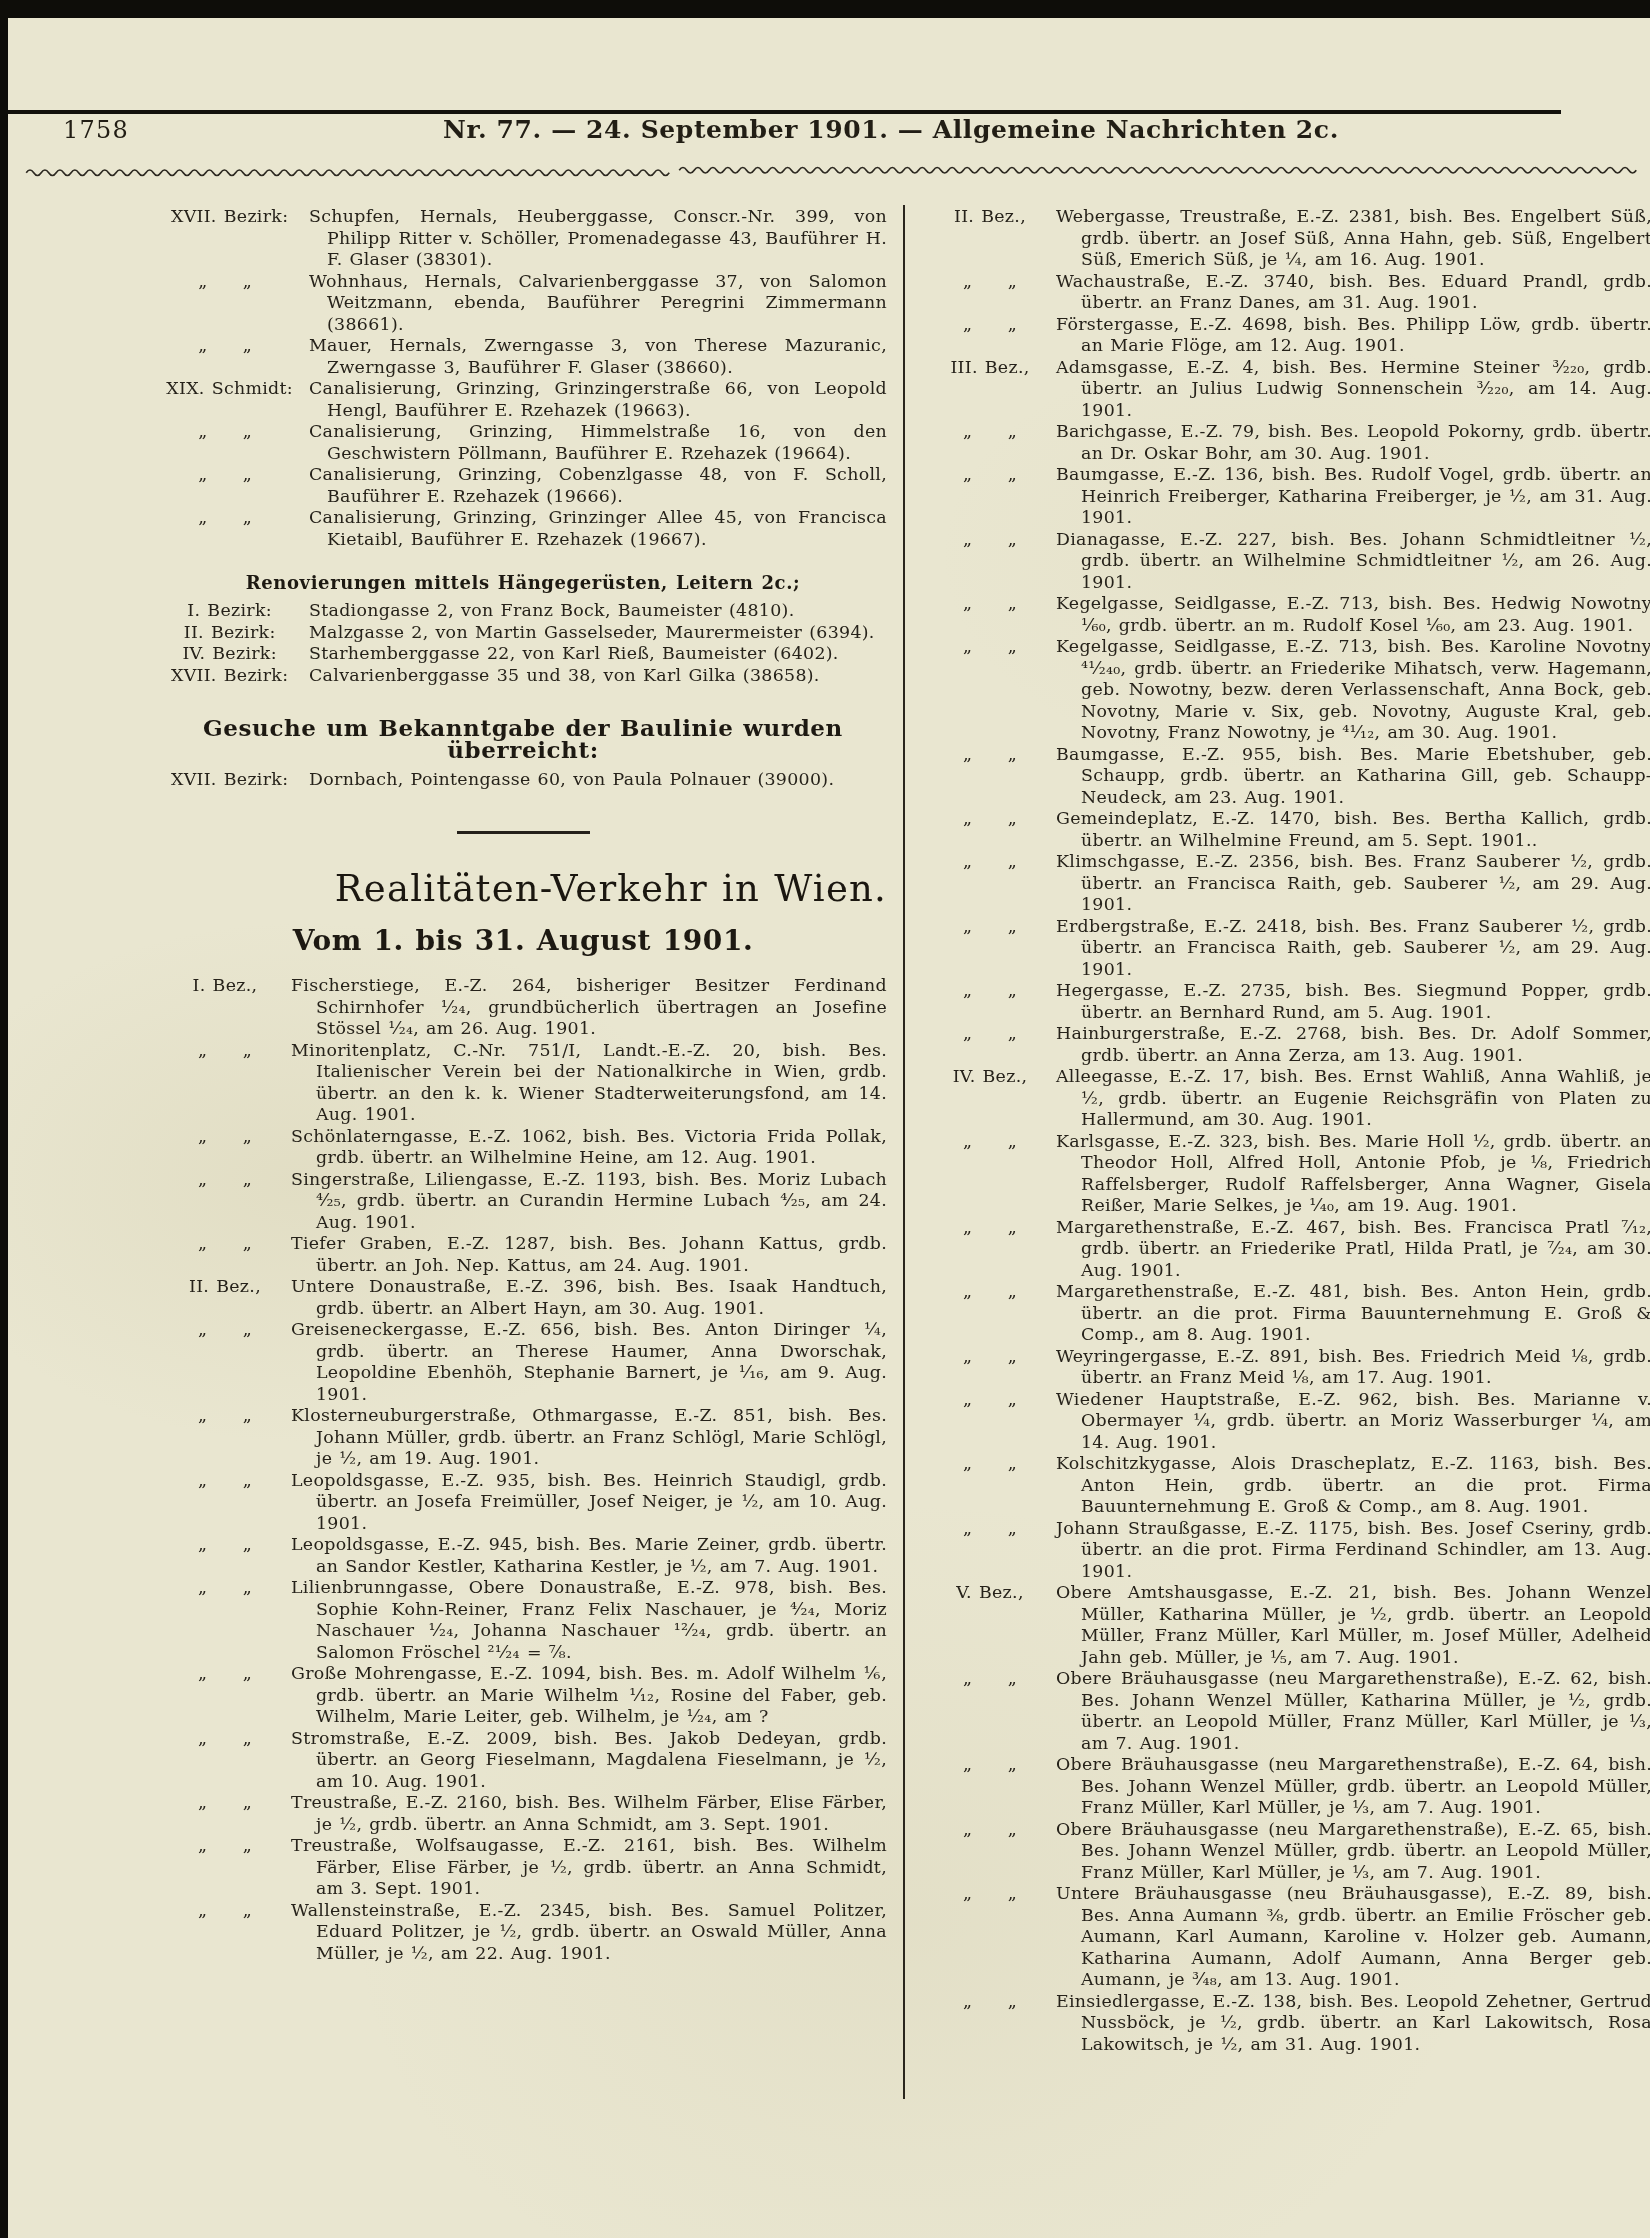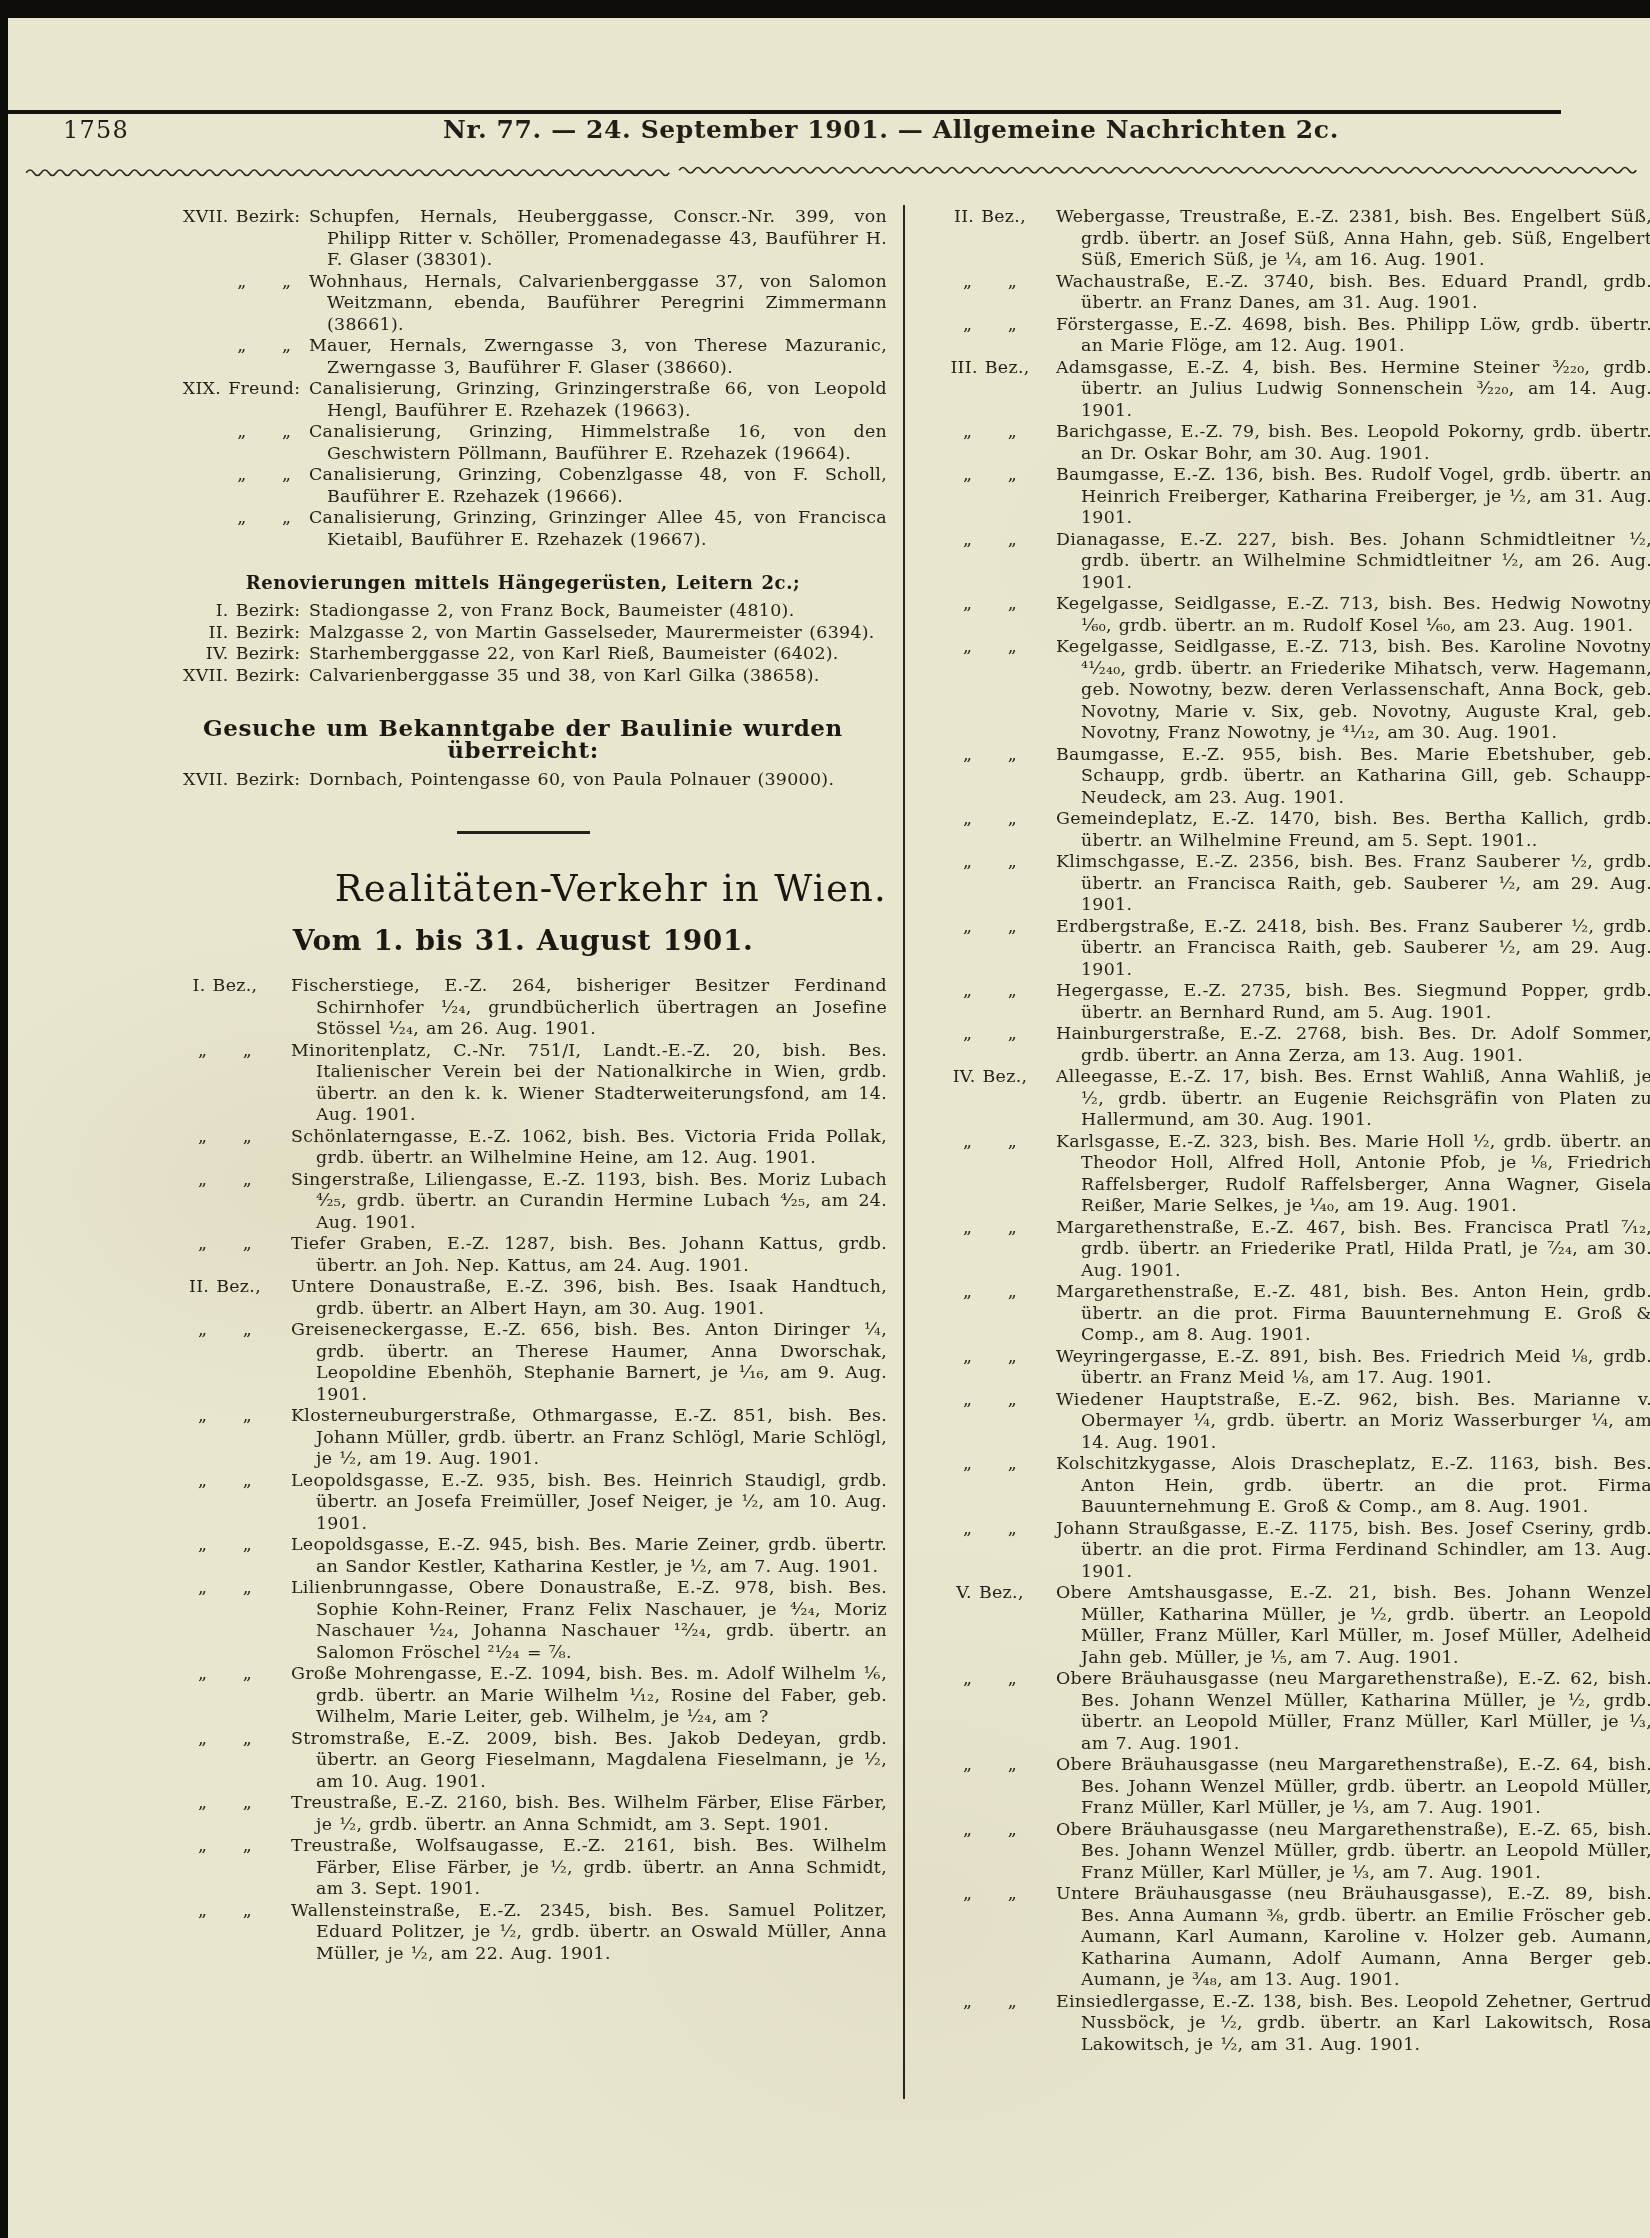--- a/index.html
+++ b/index.html
@@ -44,21 +44,21 @@
     font-size:17.4px;line-height:21.5px;
     letter-spacing:0.3px;word-spacing:1.2px;
     text-align:justify;
   }
   #col-left{left:151px;}
   #col-right{left:916px;}
   
   .entry-b{padding-left:168px;text-indent:-168px;}
   .lbl-b{
     display:inline-block;width:150px;text-indent:0;
-    text-align:right;padding-right:8.7px;box-sizing:border-box;
+    text-align:center;padding-right:8.7px;box-sizing:border-box;
     white-space:pre;
   }
   .entry-r{padding-left:157px;text-indent:-157px;}
   .lbl-r{
     display:inline-block;width:132px;text-indent:0;
     text-align:center;box-sizing:border-box;white-space:pre;
   }
   .sec-heading{
     margin-top:22.4px;margin-bottom:6.2px;
     text-align:center;font-weight:bold;font-size:18px;
@@ -107,21 +107,21 @@
   <div id="col-left" class="column">
 
     <div>
 
         <div class="entry-b"><span class="lbl-b">XVII. Bezirk:</span><span>Schupfen, Hernals, Heuberggasse, Conscr.-Nr. 399, von Philipp Ritter v. Schöller, Promenadegasse 43, Bauführer H. F. Glaser (38301).</span></div>
 
         <div class="entry-b"><span class="lbl-b">„  „ </span><span>Wohnhaus, Hernals, Calvarienberggasse 37, von Salomon Weitzmann, ebenda, Bauführer Peregrini Zimmermann (38661).</span></div>
 
         <div class="entry-b"><span class="lbl-b">„  „ </span><span>Mauer, Hernals, Zwerngasse 3, von Therese Mazuranic, Zwerngasse 3, Bauführer F. Glaser (38660).</span></div>
 
-        <div class="entry-b"><span class="lbl-b">XIX. Freund:</span><span>Canalisierung, Grinzing, Grinzingerstraße 66, von Leopold Hengl, Bauführer E. Rzehazek (19663).</span></div>
+        <div class="entry-b"><span class="lbl-b">XIX. Schmidt:</span><span>Canalisierung, Grinzing, Grinzingerstraße 66, von Leopold Hengl, Bauführer E. Rzehazek (19663).</span></div>
 
         <div class="entry-b"><span class="lbl-b">„  „ </span><span>Canalisierung, Grinzing, Himmelstraße 16, von den Geschwistern Pöllmann, Bauführer E. Rzehazek (19664).</span></div>
 
 
         <div class="entry-b"><span class="lbl-b">„  „ </span><span>Canalisierung, Grinzing, Cobenzlgasse 48, von F. Scholl, Bauführer E. Rzehazek (19666).</span></div>
 
         <div class="entry-b"><span class="lbl-b">„  „ </span><span>Canalisierung, Grinzing, Grinzinger Allee 45, von Francisca Kietaibl, Bauführer E. Rzehazek (19667).</span></div>
       </div>
 
     <div class="sec-heading">Renovierungen mittels Hängegerüsten, Leitern 2c.;</div>

